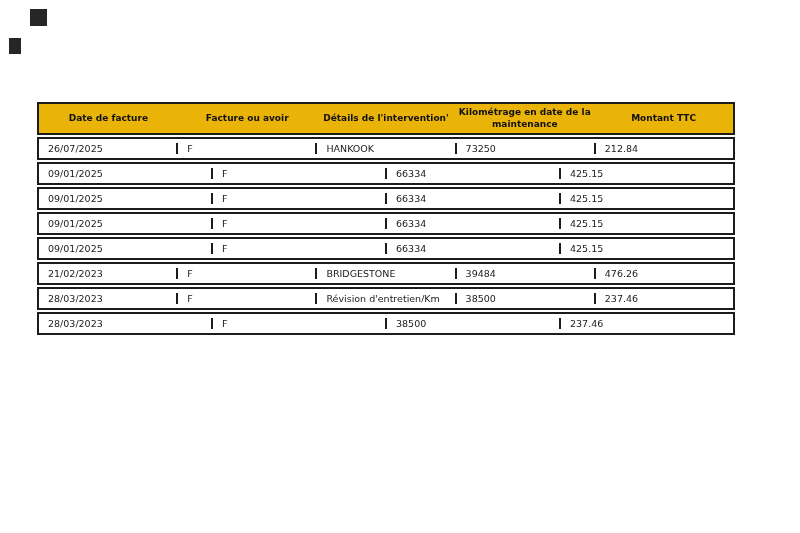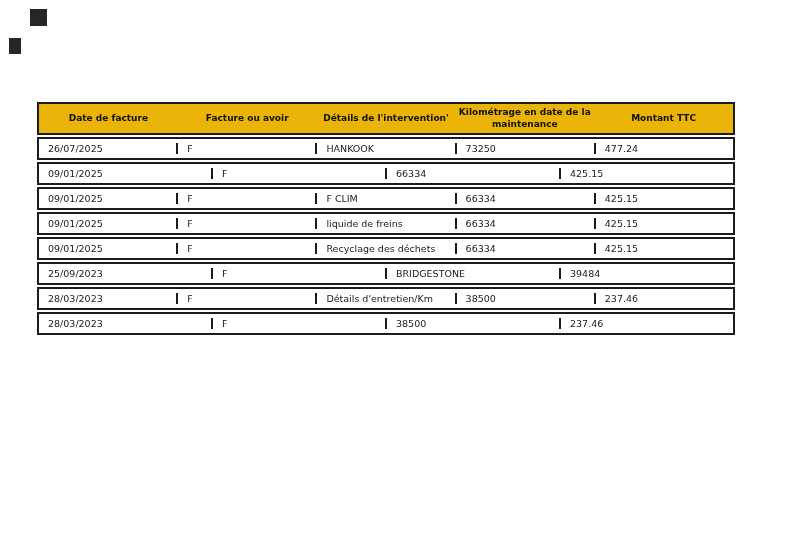--- a/index.html
+++ b/index.html
@@ -83,59 +83,57 @@
       <div class="th">Kilométrage en date de la
 maintenance</div>
       <div class="th">Montant TTC</div>
     </div>
   <div>
       <div class="trow">
         <div class="td">26/07/2025</div>
         <div class="td">F</div>
         <div class="td">HANKOOK</div>
         <div class="td">73250</div>
-        <div class="td">477.24</div>
+        <div class="td">212.84</div>
       </div>
       <div class="trow">
         <div class="td">09/01/2025</div>
         <div class="td">F</div>
         <div class="td">66334</div>
         <div class="td">425.15</div>
       </div>
       <div class="trow">
         <div class="td">09/01/2025</div>
         <div class="td">F</div>
-        <div class="td">F CLIM</div>
         <div class="td">66334</div>
         <div class="td">425.15</div>
       </div>
       <div class="trow">
         <div class="td">09/01/2025</div>
         <div class="td">F</div>
-        <div class="td">liquide de freins</div>
         <div class="td">66334</div>
         <div class="td">425.15</div>
       </div>
       <div class="trow">
         <div class="td">09/01/2025</div>
         <div class="td">F</div>
-        <div class="td">Recyclage des déchets</div>
         <div class="td">66334</div>
         <div class="td">425.15</div>
       </div>
       <div class="trow">
-        <div class="td">25/09/2023</div>
+        <div class="td">21/02/2023</div>
         <div class="td">F</div>
         <div class="td">BRIDGESTONE</div>
         <div class="td">39484</div>
+        <div class="td">476.26</div>
       </div>
       <div class="trow">
         <div class="td">28/03/2023</div>
         <div class="td">F</div>
-        <div class="td">Détails d'entretien/Km</div>
+        <div class="td">Révision d'entretien/Km</div>
         <div class="td">38500</div>
         <div class="td">237.46</div>
       </div>
       <div class="trow">
         <div class="td">28/03/2023</div>
         <div class="td">F</div>
         <div class="td">38500</div>
         <div class="td">237.46</div>
       </div>
     </div>

